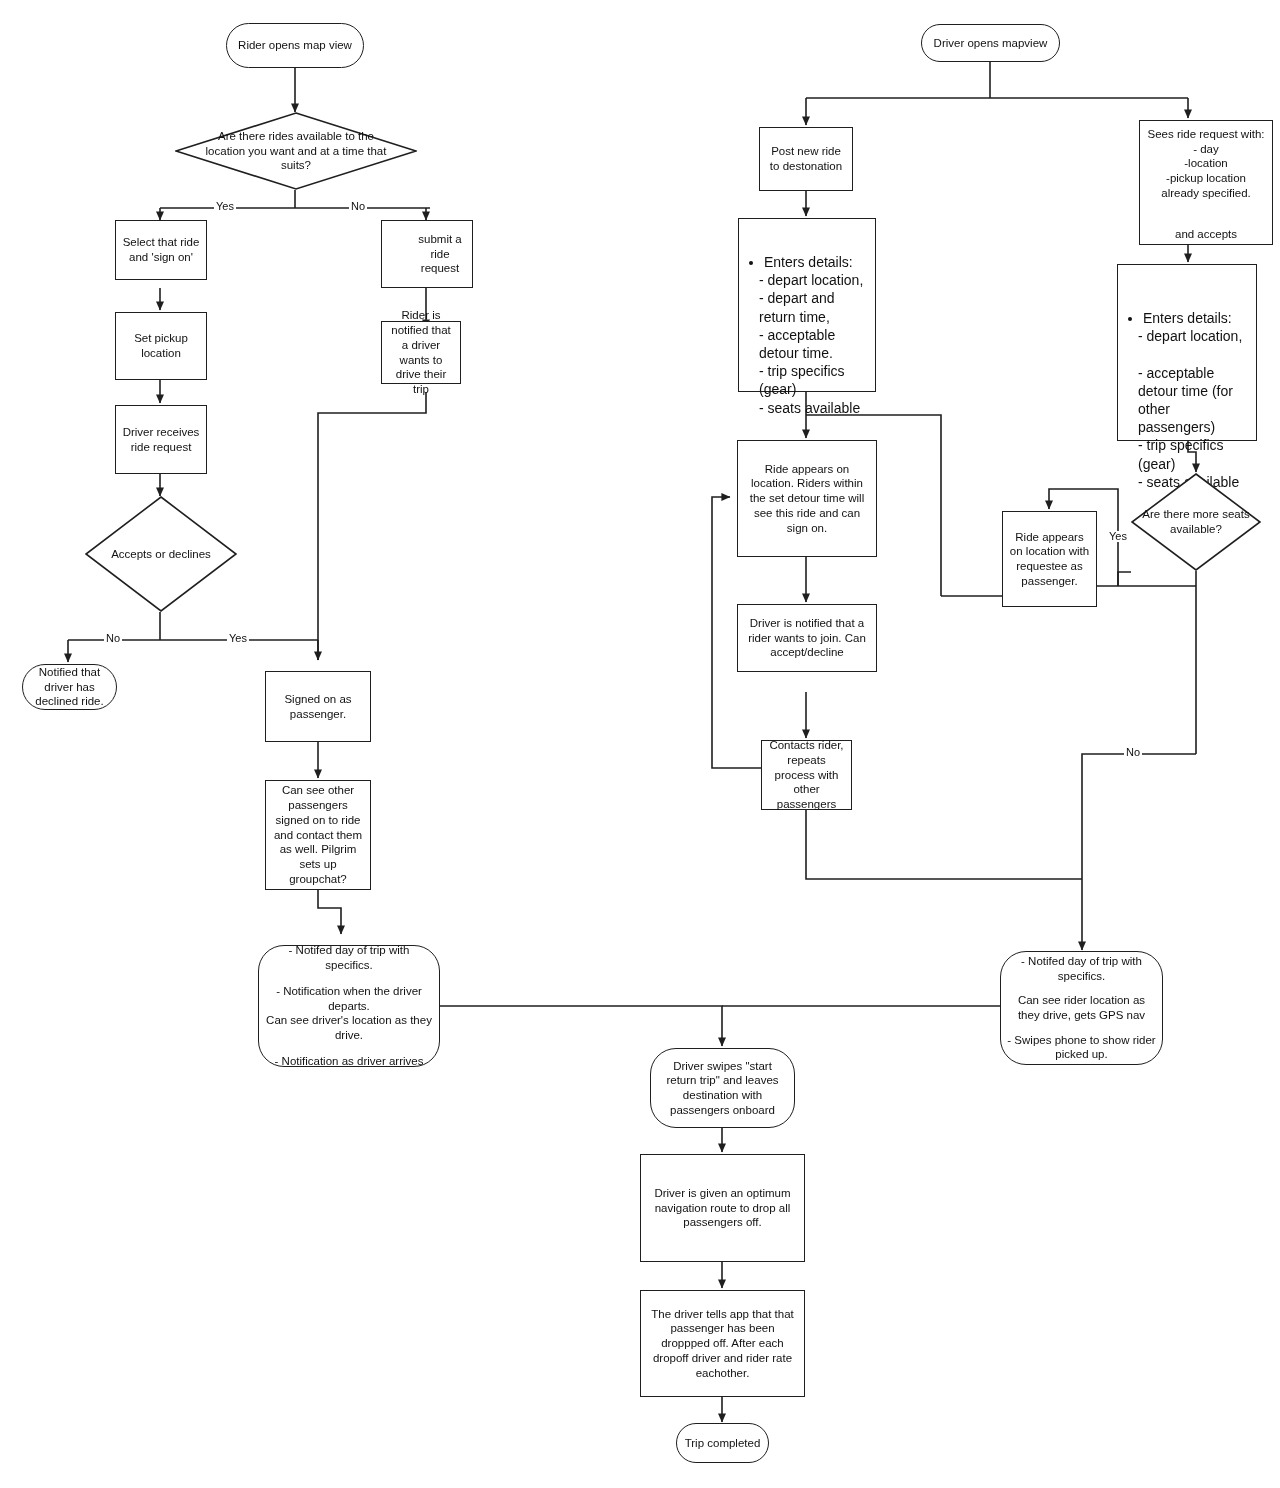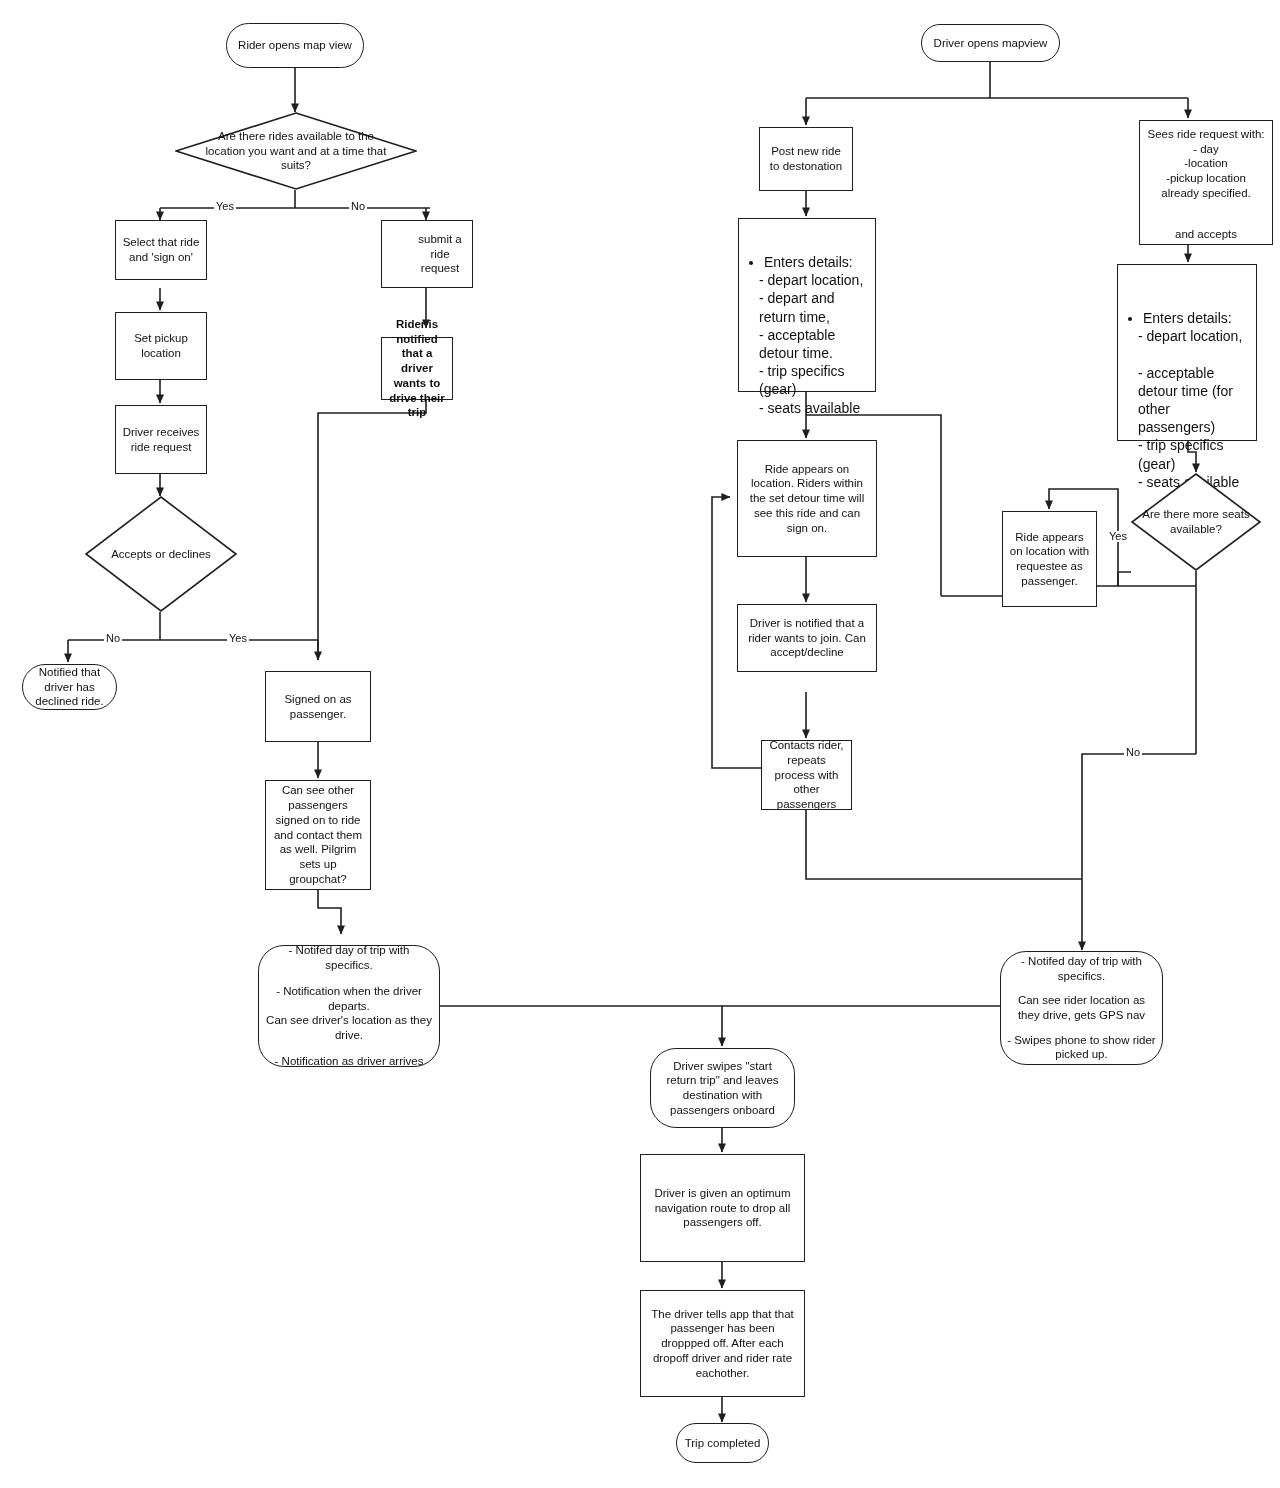--- a/index.html
+++ b/index.html
@@ -130,21 +130,21 @@
   </div>
 
   <div class="node rect" style="left:381px;top:220px;width:92px;height:68px;padding-left:32px;">
     <span>submit a ride request</span>
   </div>
 
   <div class="node rect" style="left:115px;top:312px;width:92px;height:68px;">
     <span>Set pickup location</span>
   </div>
 
-  <div class="node rect" style="left:381px;top:337px;width:72px;height:63px;font-weight:bold;">
+  <div class="node rect" style="left:381px;top:321px;width:80px;height:63px;">
     <span>Rider is notified that a driver wants to drive their trip</span>
   </div>
 
   <div class="node rect" style="left:115px;top:405px;width:92px;height:69px;">
     <span>Driver receives ride request</span>
   </div>
 
   <div class="node diamond" style="left:85px;top:496px;width:152px;height:116px;">
     <svg class="dshape" viewBox="0 0 152 116" preserveAspectRatio="none">
       <polygon points="76,1 151,58 76,115 1,58" fill="#ffffff" stroke="#1f1f1f" stroke-width="1.6" vector-effect="non-scaling-stroke"></polygon>

